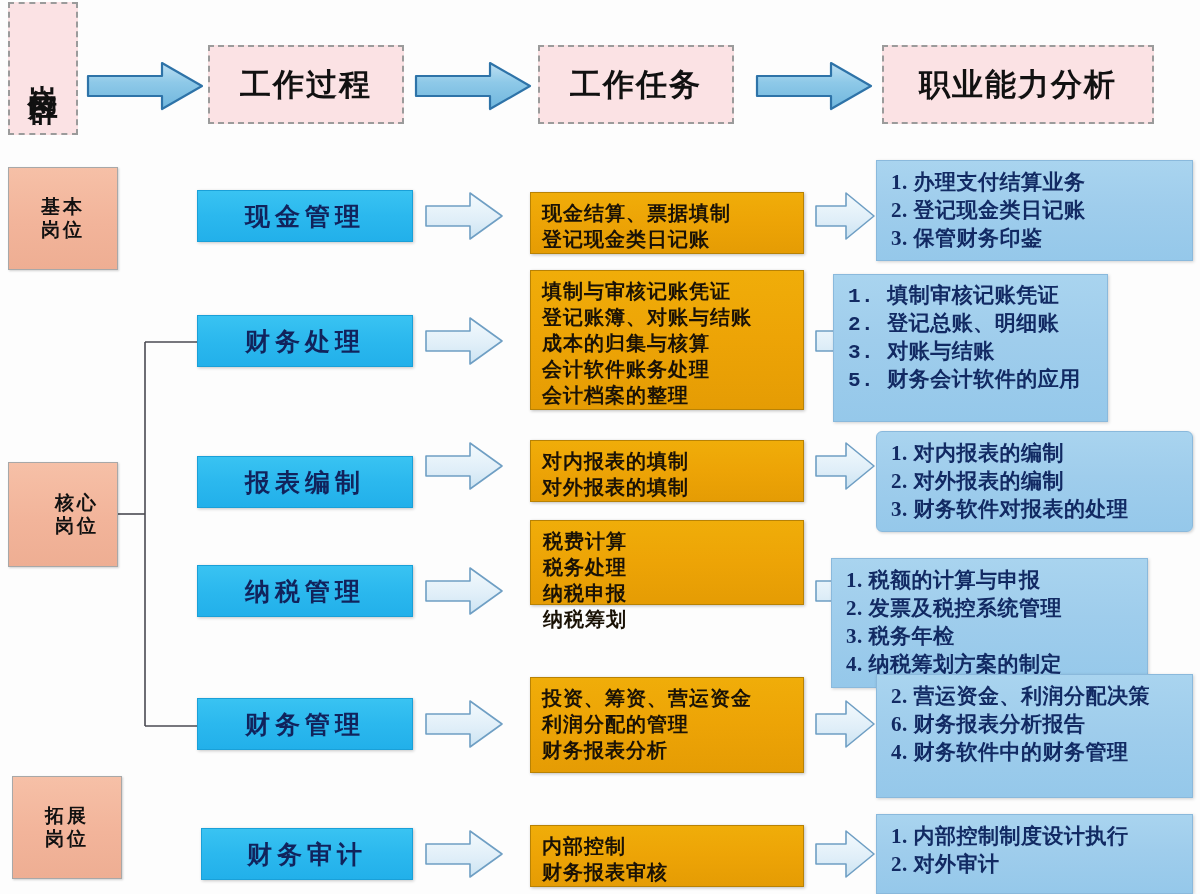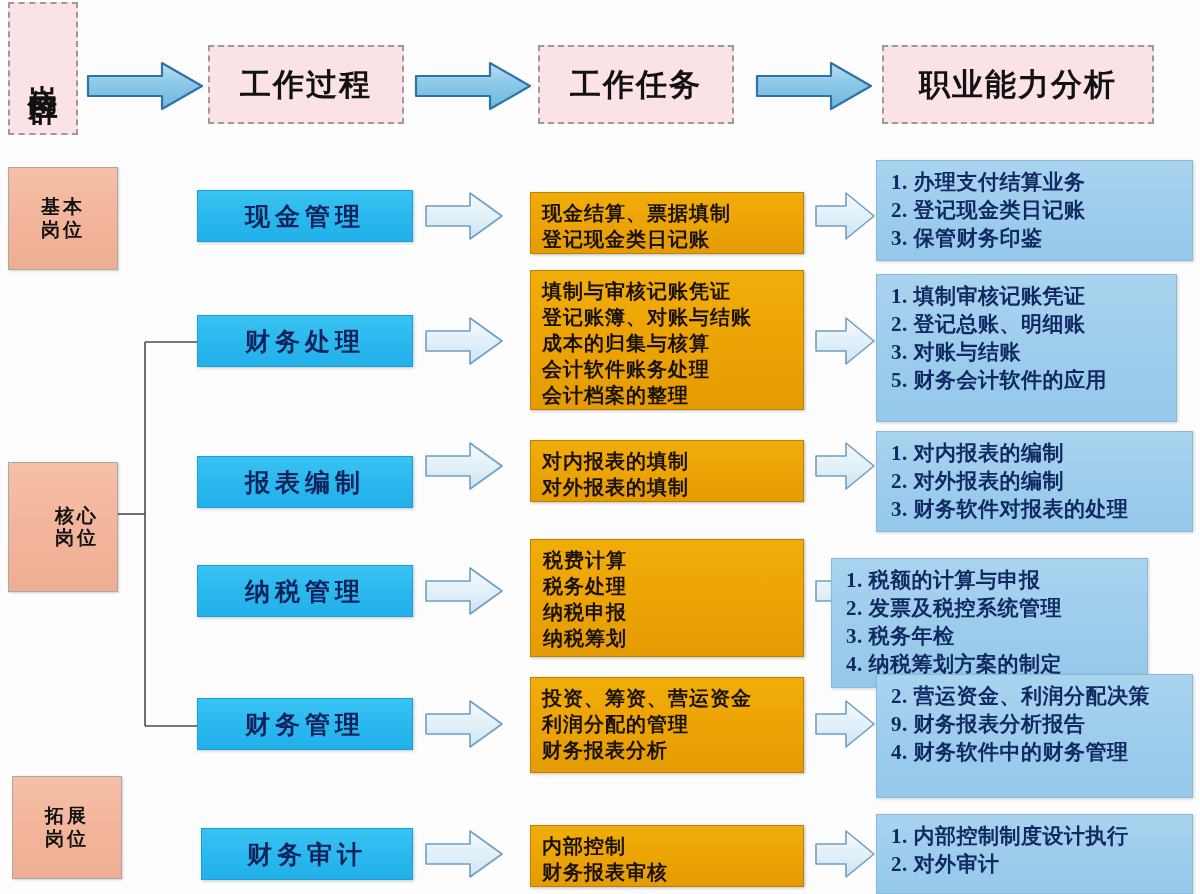--- a/index.html
+++ b/index.html
@@ -146,21 +146,21 @@
     </svg>
   </div>
 
   <div class="box cat" style="left:8px;top:167px;width:110px;height:103px;">
     <span>
       <span>基本</span><br>
       <span>岗位</span>
     </span>
   </div>
 
-  <div class="box cat" style="left:8px;top:462px;width:110px;height:130px;padding-left:28px;">
+  <div class="box cat" style="left:8px;top:462px;width:110px;height:105px;padding-left:28px;">
     <span>
       <span>核心</span><br>
       <span>岗位</span>
     </span>
   </div>
 
   <div class="box cat" style="left:12px;top:776px;width:110px;height:103px;">
     <span>
       <span>拓展</span><br>
       <span>岗位</span>
@@ -210,21 +210,21 @@
     <div>登记账簿、对账与结账</div>
     <div>成本的归集与核算</div>
     <div>会计软件账务处理</div>
     <div>会计档案的整理</div>
   </div>
   <div class="arrow" style="left:814px;top:315px;width:62px;height:52px;">
     <svg width="62" height="52" viewBox="0 0 62 52">
       <path d="M2,16 L32,16 L32,3 L60,26 L32,49 L32,36 L2,36 Z" fill="url(#smArrowGrad)" stroke="#6f9fc4" stroke-width="1.6" stroke-linejoin="round"></path>
     </svg>
   </div>
-  <div class="box abil" style="left:876px;top:274px;width:301px;height:148px;">
+  <div class="box abil" style="left:833px;top:274px;width:275px;height:148px;font-family:Liberation Mono, monospace;">
     <div>1. 填制审核记账凭证</div>
     <div>2. 登记总账、明细账</div>
     <div>3. 对账与结账</div>
     <div>5. 财务会计软件的应用</div>
   </div>
 
   <div class="box proc" style="left:197px;top:440px;width:216px;height:52px;margin-top:16px;">
     <span>报表编制</span>
   </div>
   <div class="arrow" style="left:424px;top:440px;width:80px;height:52px;">
@@ -234,35 +234,35 @@
   </div>
   <div class="box task" style="left:530px;top:440px;width:274px;height:62px;">
     <div>对内报表的填制</div>
     <div>对外报表的填制</div>
   </div>
   <div class="arrow" style="left:814px;top:440px;width:62px;height:52px;">
     <svg width="62" height="52" viewBox="0 0 62 52">
       <path d="M2,16 L32,16 L32,3 L60,26 L32,49 L32,36 L2,36 Z" fill="url(#smArrowGrad)" stroke="#6f9fc4" stroke-width="1.6" stroke-linejoin="round"></path>
     </svg>
   </div>
-  <div class="box abil" style="left:876px;top:431px;width:317px;height:101px;">
+  <div class="box abil" style="left:876px;top:431px;width:317px;height:101px;border-radius:6px;">
     <div>1. 对内报表的编制</div>
     <div>2. 对外报表的编制</div>
     <div>3. 财务软件对报表的处理</div>
   </div>
 
   <div class="box proc" style="left:197px;top:565px;width:216px;height:52px;">
     <span>纳税管理</span>
   </div>
   <div class="arrow" style="left:424px;top:565px;width:80px;height:52px;">
     <svg width="80" height="52" viewBox="0 0 80 52">
       <path d="M2,16 L46,16 L46,3 L78,26 L46,49 L46,36 L2,36 Z" fill="url(#smArrowGrad)" stroke="#6f9fc4" stroke-width="1.6" stroke-linejoin="round"></path>
     </svg>
   </div>
-  <div class="box task" style="left:530px;top:539px;width:274px;height:118px;padding-left:12px;">
+  <div class="box task" style="left:530px;top:520px;width:274px;height:85px;padding-left:12px;">
     <div>税费计算</div>
     <div>税务处理</div>
     <div>纳税申报</div>
     <div>纳税筹划</div>
   </div>
   <div class="arrow" style="left:814px;top:565px;width:62px;height:52px;">
     <svg width="62" height="52" viewBox="0 0 62 52">
       <path d="M2,16 L32,16 L32,3 L60,26 L32,49 L32,36 L2,36 Z" fill="url(#smArrowGrad)" stroke="#6f9fc4" stroke-width="1.6" stroke-linejoin="round"></path>
     </svg>
   </div>
@@ -286,21 +286,21 @@
     <div>利润分配的管理</div>
     <div>财务报表分析</div>
   </div>
   <div class="arrow" style="left:814px;top:698px;width:62px;height:52px;">
     <svg width="62" height="52" viewBox="0 0 62 52">
       <path d="M2,16 L32,16 L32,3 L60,26 L32,49 L32,36 L2,36 Z" fill="url(#smArrowGrad)" stroke="#6f9fc4" stroke-width="1.6" stroke-linejoin="round"></path>
     </svg>
   </div>
   <div class="box abil" style="left:876px;top:674px;width:317px;height:124px;">
     <div>2. 营运资金、利润分配决策</div>
-    <div>9. 财务报表分析报告</div>
+    <div>6. 财务报表分析报告</div>
     <div>4. 财务软件中的财务管理</div>
   </div>
 
   <div class="box proc" style="left:201px;top:828px;width:212px;height:52px;">
     <span>财务审计</span>
   </div>
   <div class="arrow" style="left:424px;top:828px;width:80px;height:52px;">
     <svg width="80" height="52" viewBox="0 0 80 52">
       <path d="M2,16 L46,16 L46,3 L78,26 L46,49 L46,36 L2,36 Z" fill="url(#smArrowGrad)" stroke="#6f9fc4" stroke-width="1.6" stroke-linejoin="round"></path>
     </svg>

